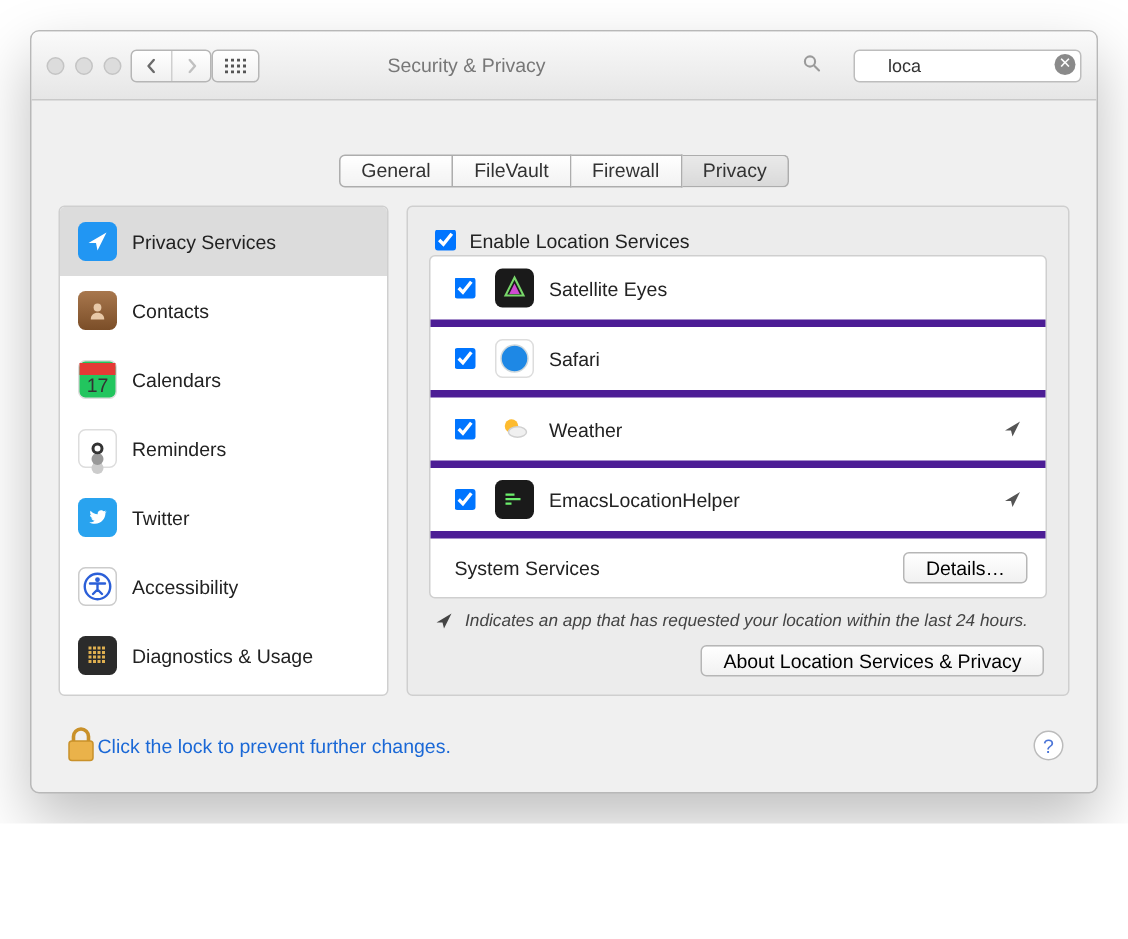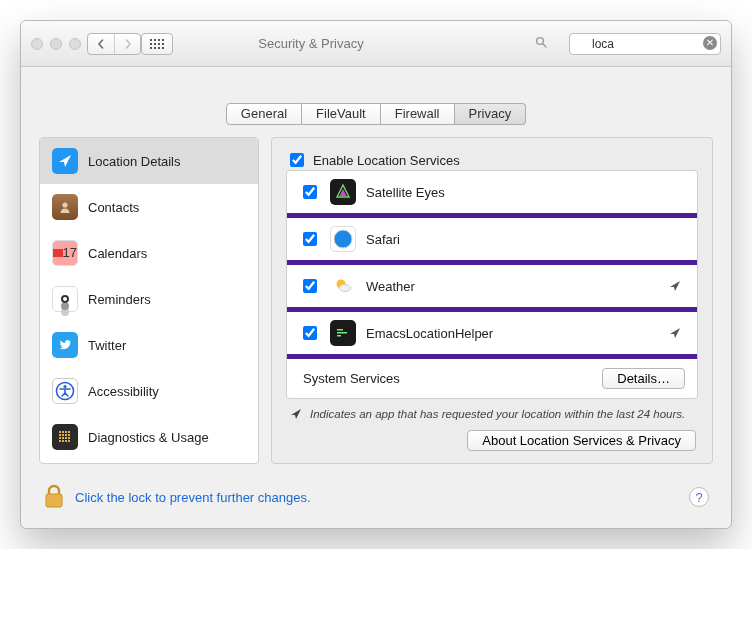--- a/index.html
+++ b/index.html
@@ -71,21 +71,21 @@
     width: 220px; background:#fff; border:1px solid #cfcfcf; border-radius:4px;
     overflow:hidden;
   }
   .side-item {
     display:flex; align-items:center; gap:10px; padding:10px 12px; font-size:13px;
   }
   .side-item.selected { background:#dcdcdc; }
   .side-icon { width:26px; height:26px; border-radius:5px; display:inline-flex; align-items:center; justify-content:center; font-size:14px; color:#fff;}
   .ic-location{background:#2196f3;}
   .ic-contacts{background:linear-gradient(#a8774d,#7b4e28);}
-  .ic-cal{background:#fca5a5; border:1px solid #ddd; color:#333; flex-direction:row; font-size:8px;}
+  .ic-cal{background:#22c55e; border:1px solid #ddd; color:#333; flex-direction:column; font-size:8px;}
   .ic-cal .bar{background:#e53935; color:#fff; width:100%; text-align:center; font-size:7px; line-height:8px;}
   .ic-cal .day{font-size:13px; line-height:14px;}
   .ic-rem{background:#fff; border:1px solid #ddd;}
   .ic-rem::before{content:""; display:block; margin:auto; width:4px; height:4px; border:2px solid #333; border-radius:50%; box-shadow: 0 7px 0 #999, 0 13px 0 #ccc;}
   .ic-twitter{background:#29a3ef;}
   .ic-access{background:#fff; border:1px solid #ccc; color:#2b5fd8;}
   .ic-diag{background:#2b2b2b;}
   .mainpanel {
     flex:1; border:1px solid #cfcfcf; border-radius:4px; background:#ececec; padding: 12px 14px;
     display:flex; flex-direction:column;
@@ -109,21 +109,20 @@
   .sysrow{display:flex; align-items:center; padding:9px 12px;}
   .btn {
     border:1px solid #b6b6b6; border-radius:4px; background:linear-gradient(#ffffff,#f1f1f1);
     padding:2px 14px; font-size:13px;
   }
   .note-row{display:flex; gap:8px; font-size:11.5px; color:#444; padding:8px 0 10px 4px; align-items:flex-end;font-style:italic;}
   .note-row .ar{font-size:12px; margin-top:1px;}
   .about-row{text-align:right; padding-right:2px;}
   .footer {
     display:flex; align-items:center; padding: 12px 22px 18px 22px;
-    gap:10px;
   }
   .lock-ico{font-size:22px; color:#d69a2b;}
   .lock-text{color:#1a68d6; font-size:13px; flex:1;}
   .help {
     width:20px;height:20px;border:1px solid #bbb;border-radius:50%;display:inline-flex;align-items:center;justify-content:center;
     color:#4a74d7; font-size:13px; background:#fff; margin-left:8px;
   }
   input[type=checkbox]{width:14px;height:14px;}
   svg { display:block; }
 </style>
@@ -190,21 +189,21 @@
 
   <div class="content">
 
     <div class="sidebar">
       <div class="side-item selected">
         <span class="side-icon ic-location">
           <svg width="16" height="16" viewBox="0 0 16 16">
               <path d="M2 9 L14 2 L8 14 L7 9 Z" fill="#fff"></path>
             </svg>
         </span>
-        <span>Location Details</span>
+        <span>Privacy Services</span>
       </div>
       <div class="side-item">
         <span class="side-icon ic-contacts">
           <svg width="14" height="14" viewBox="0 0 14 14">
               <circle cx="7" cy="5" r="2.6" fill="#e8c9a8"></circle>
               <path d="M2.5 13 C2.5 10 4.5 8.5 7 8.5 C9.5 8.5 11.5 10 11.5 13 Z" fill="#e8c9a8"></path>
             </svg>
         </span>
         <span>Contacts</span>
       </div>

